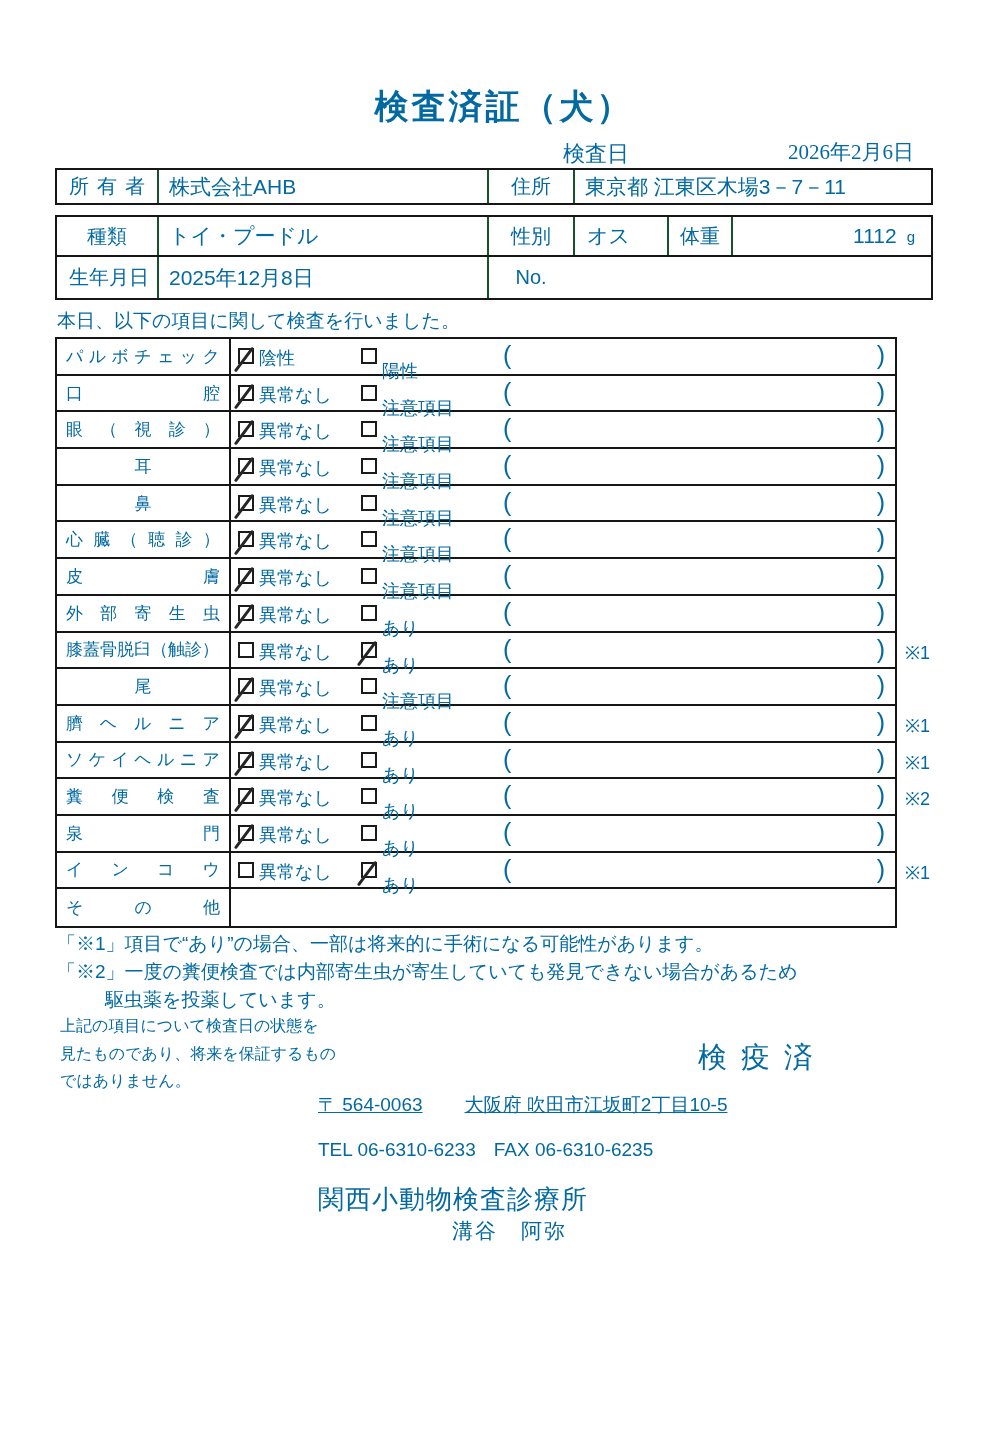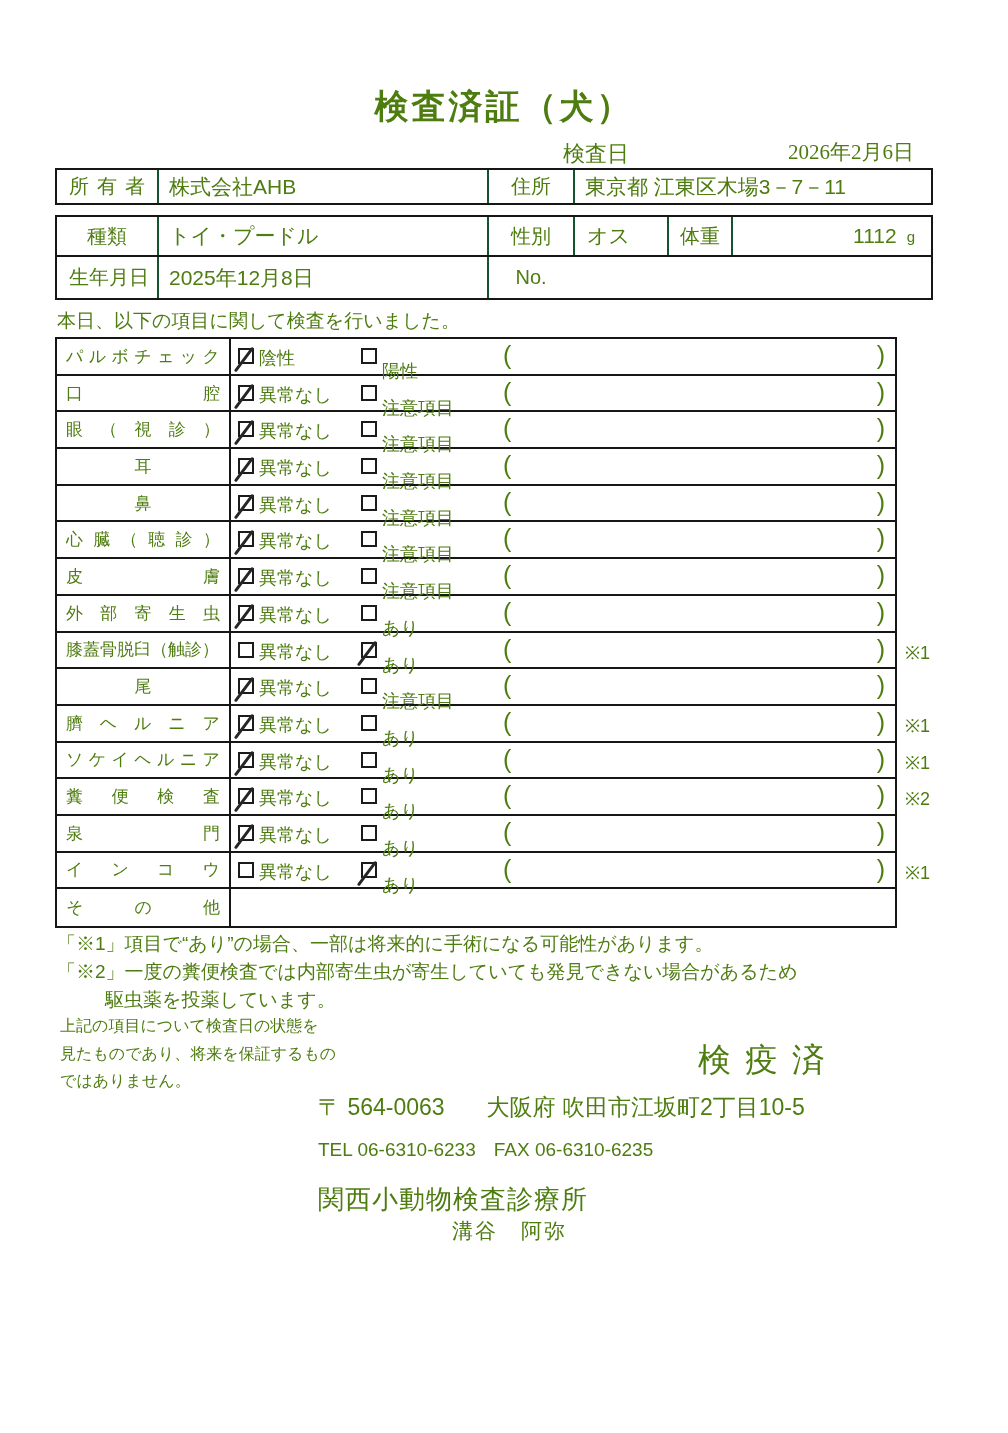--- a/index.html
+++ b/index.html
@@ -1,18 +1,18 @@
 <!DOCTYPE html>
 <html><head>
 <meta charset="utf-8">
 <style>
   html,body{margin:0;padding:0;background:#ffffff;}
   .page{
     position:relative;width:1008px;height:1248px;background:#ffffff;
-    font-family:"Liberation Sans",sans-serif;color:#4d7c0f;overflow:hidden;
+    font-family:"Liberation Sans",sans-serif;color:#0369a1;overflow:hidden;
   }
   .doc-title{
     position:absolute;top:84px;left:0;width:100%;text-align:center;
     font-size:34px;font-weight:bold;letter-spacing:3px;
   }
   .exam-date-label{position:absolute;top:139px;left:563px;font-size:22px;text-align:center;}
   .exam-date-value{position:absolute;top:138px;left:788px;font-size:21px;font-family:Liberation Serif, serif;}
 
   
   .tbl{position:absolute;left:55px;width:878px;border:2px solid #161616;box-sizing:border-box;background:#fff;}
@@ -58,23 +58,23 @@
   .opt1{position:absolute;left:28px;top:7px;}
   .opt2{position:absolute;left:151px;top:20px;}
   .paren-open{position:absolute;left:272px;top:2px;font-size:25px;font-weight:400;}
   .paren-close{position:absolute;right:10px;top:2px;font-size:25px;font-weight:400;}
   .remark{position:absolute;left:calc(100% + 10px);top:7px;font-size:18px;white-space:nowrap;}
 
   .footnotes{position:absolute;top:930px;left:57px;font-size:19px;line-height:28px;}
   .fn-indent{padding-left:48px;}
 
   .disclaimer{position:absolute;top:1012px;left:60px;font-size:16px;line-height:27.5px;font-weight:400;}
-  .stamp{position:absolute;top:1038px;left:698px;font-size:33px;letter-spacing:14px;font-weight:500;}
-
-  .addr-line{position:absolute;top:1092px;left:318px;font-size:23px;}
+  .stamp{position:absolute;top:1038px;left:698px;font-size:29px;letter-spacing:14px;font-weight:500;}
+
+  .addr-line{position:absolute;top:1092px;left:318px;font-size:19px;text-decoration:underline;}
   .addr-line .gap{display:inline-block;width:42px;}
   .tel-line{position:absolute;top:1139px;left:318px;font-size:19px;}
   .tel-line .gap{display:inline-block;width:18px;}
   .clinic-name{position:absolute;top:1182px;left:318px;font-size:26px;letter-spacing:1px;}
   .vet-name{position:absolute;top:1217px;left:452px;font-size:21px;letter-spacing:2px;}
   .serial{position:absolute;top:1246px;left:752px;font-size:20px;letter-spacing:1px;}
 
   .scan-line{position:absolute;top:1422px;left:-4px;width:1016px;height:2px;
     background:linear-gradient(90deg,#b5b5b5 0%,#c9c9c9 60%,#e3e3e3 100%);transform:rotate(-0.28deg);}
 </style>

